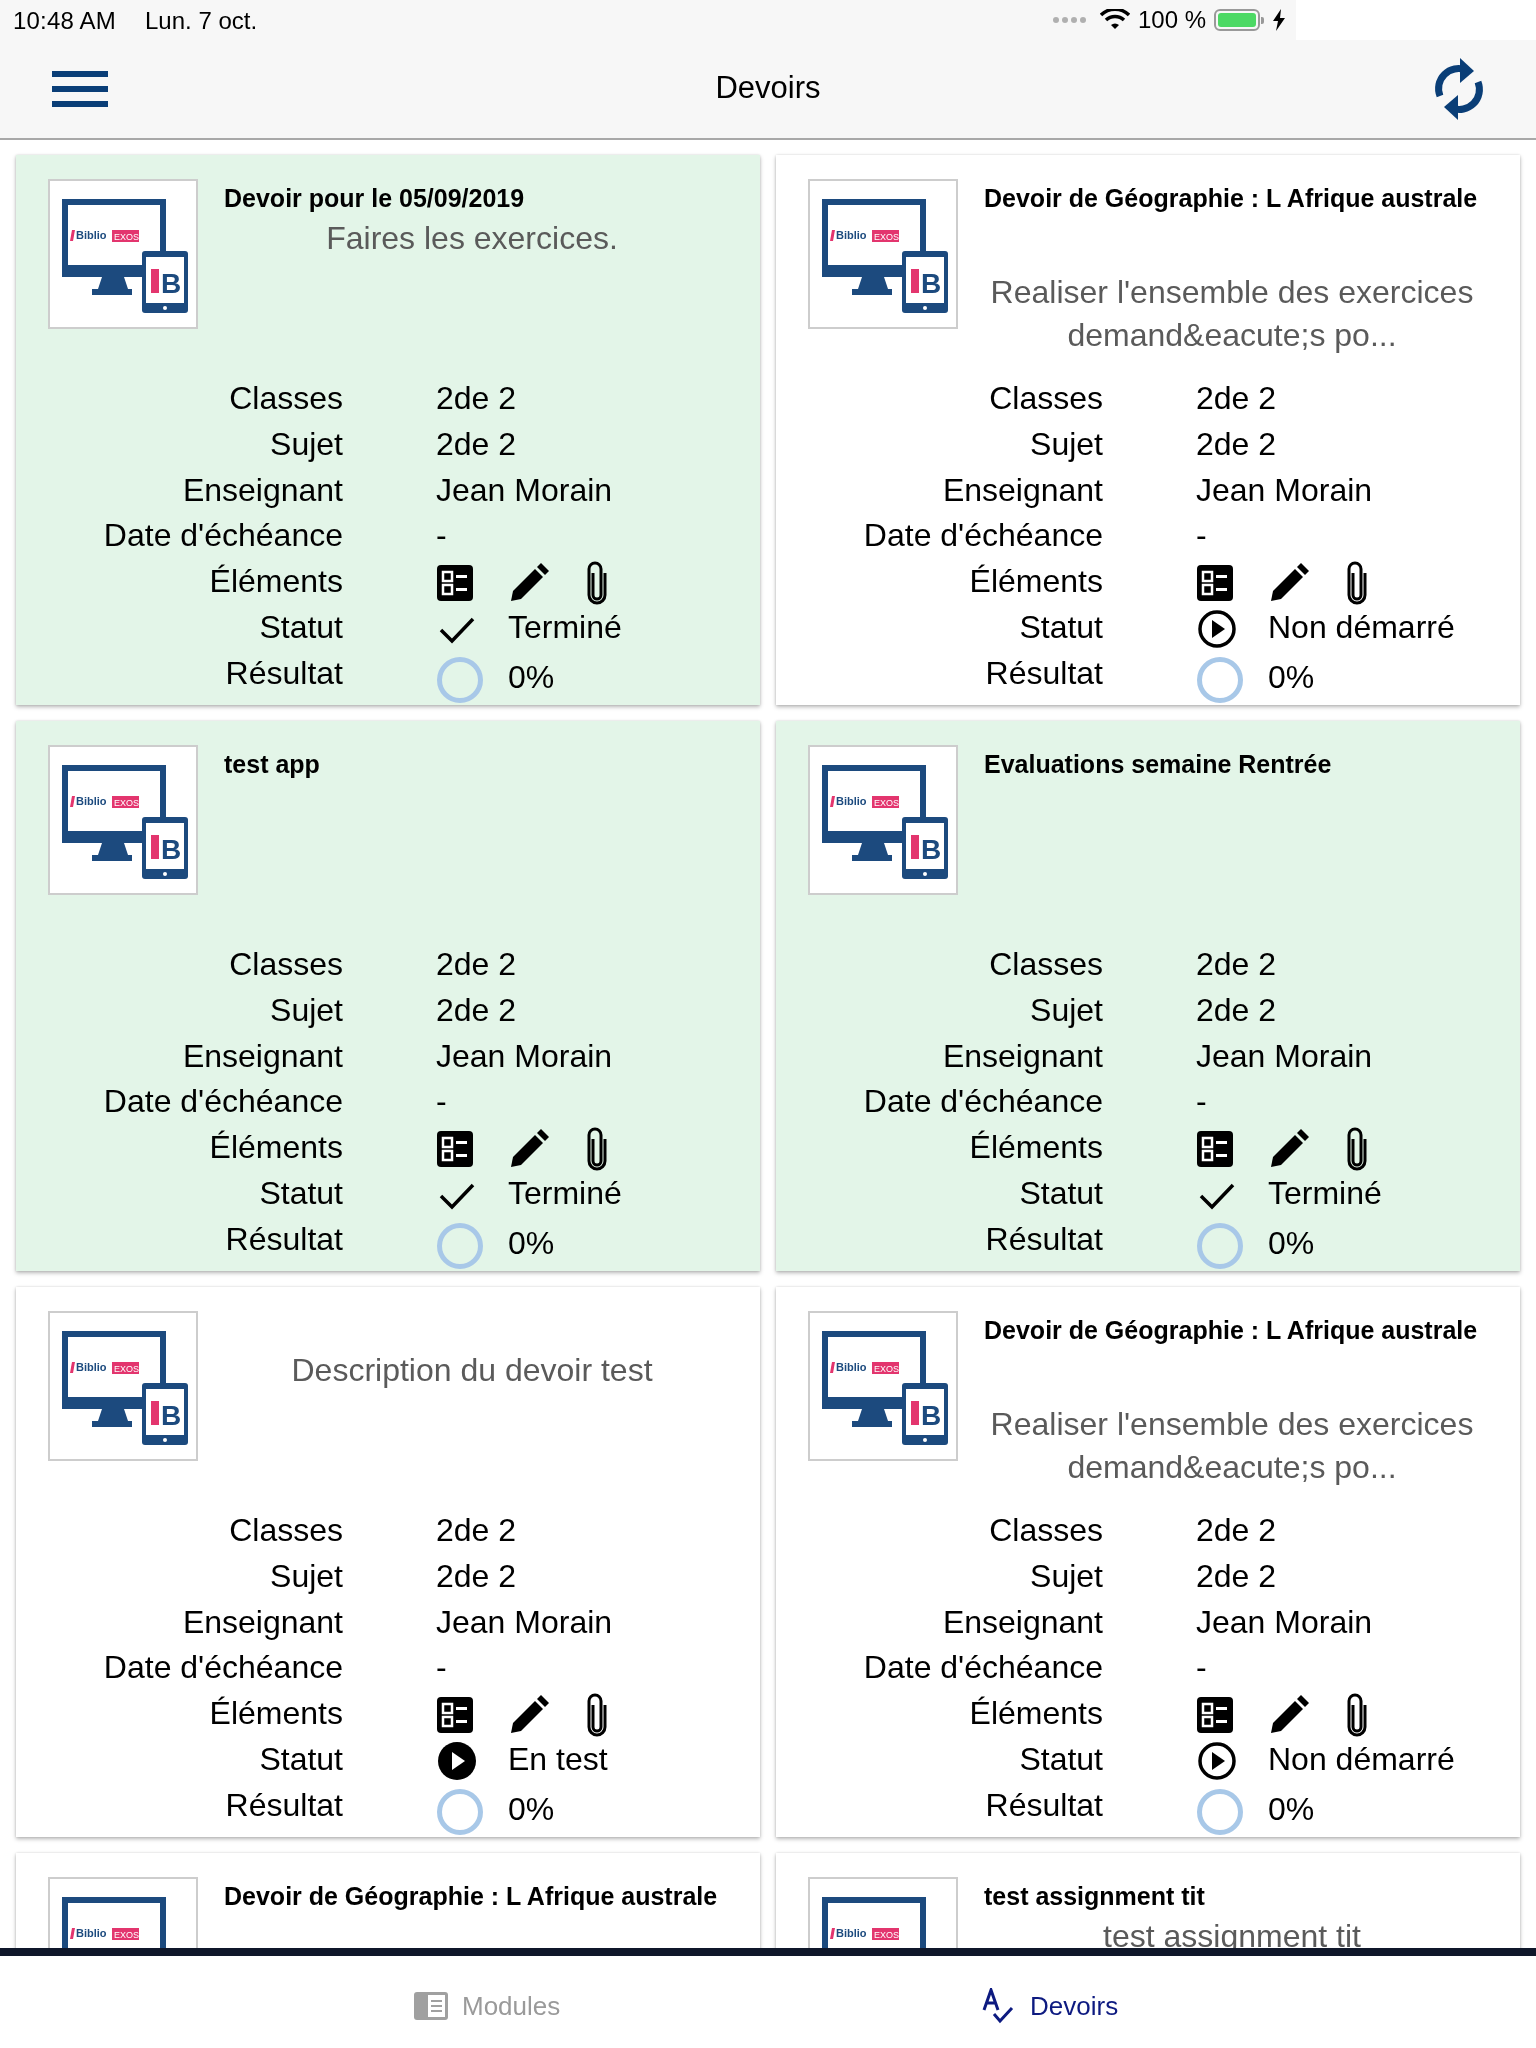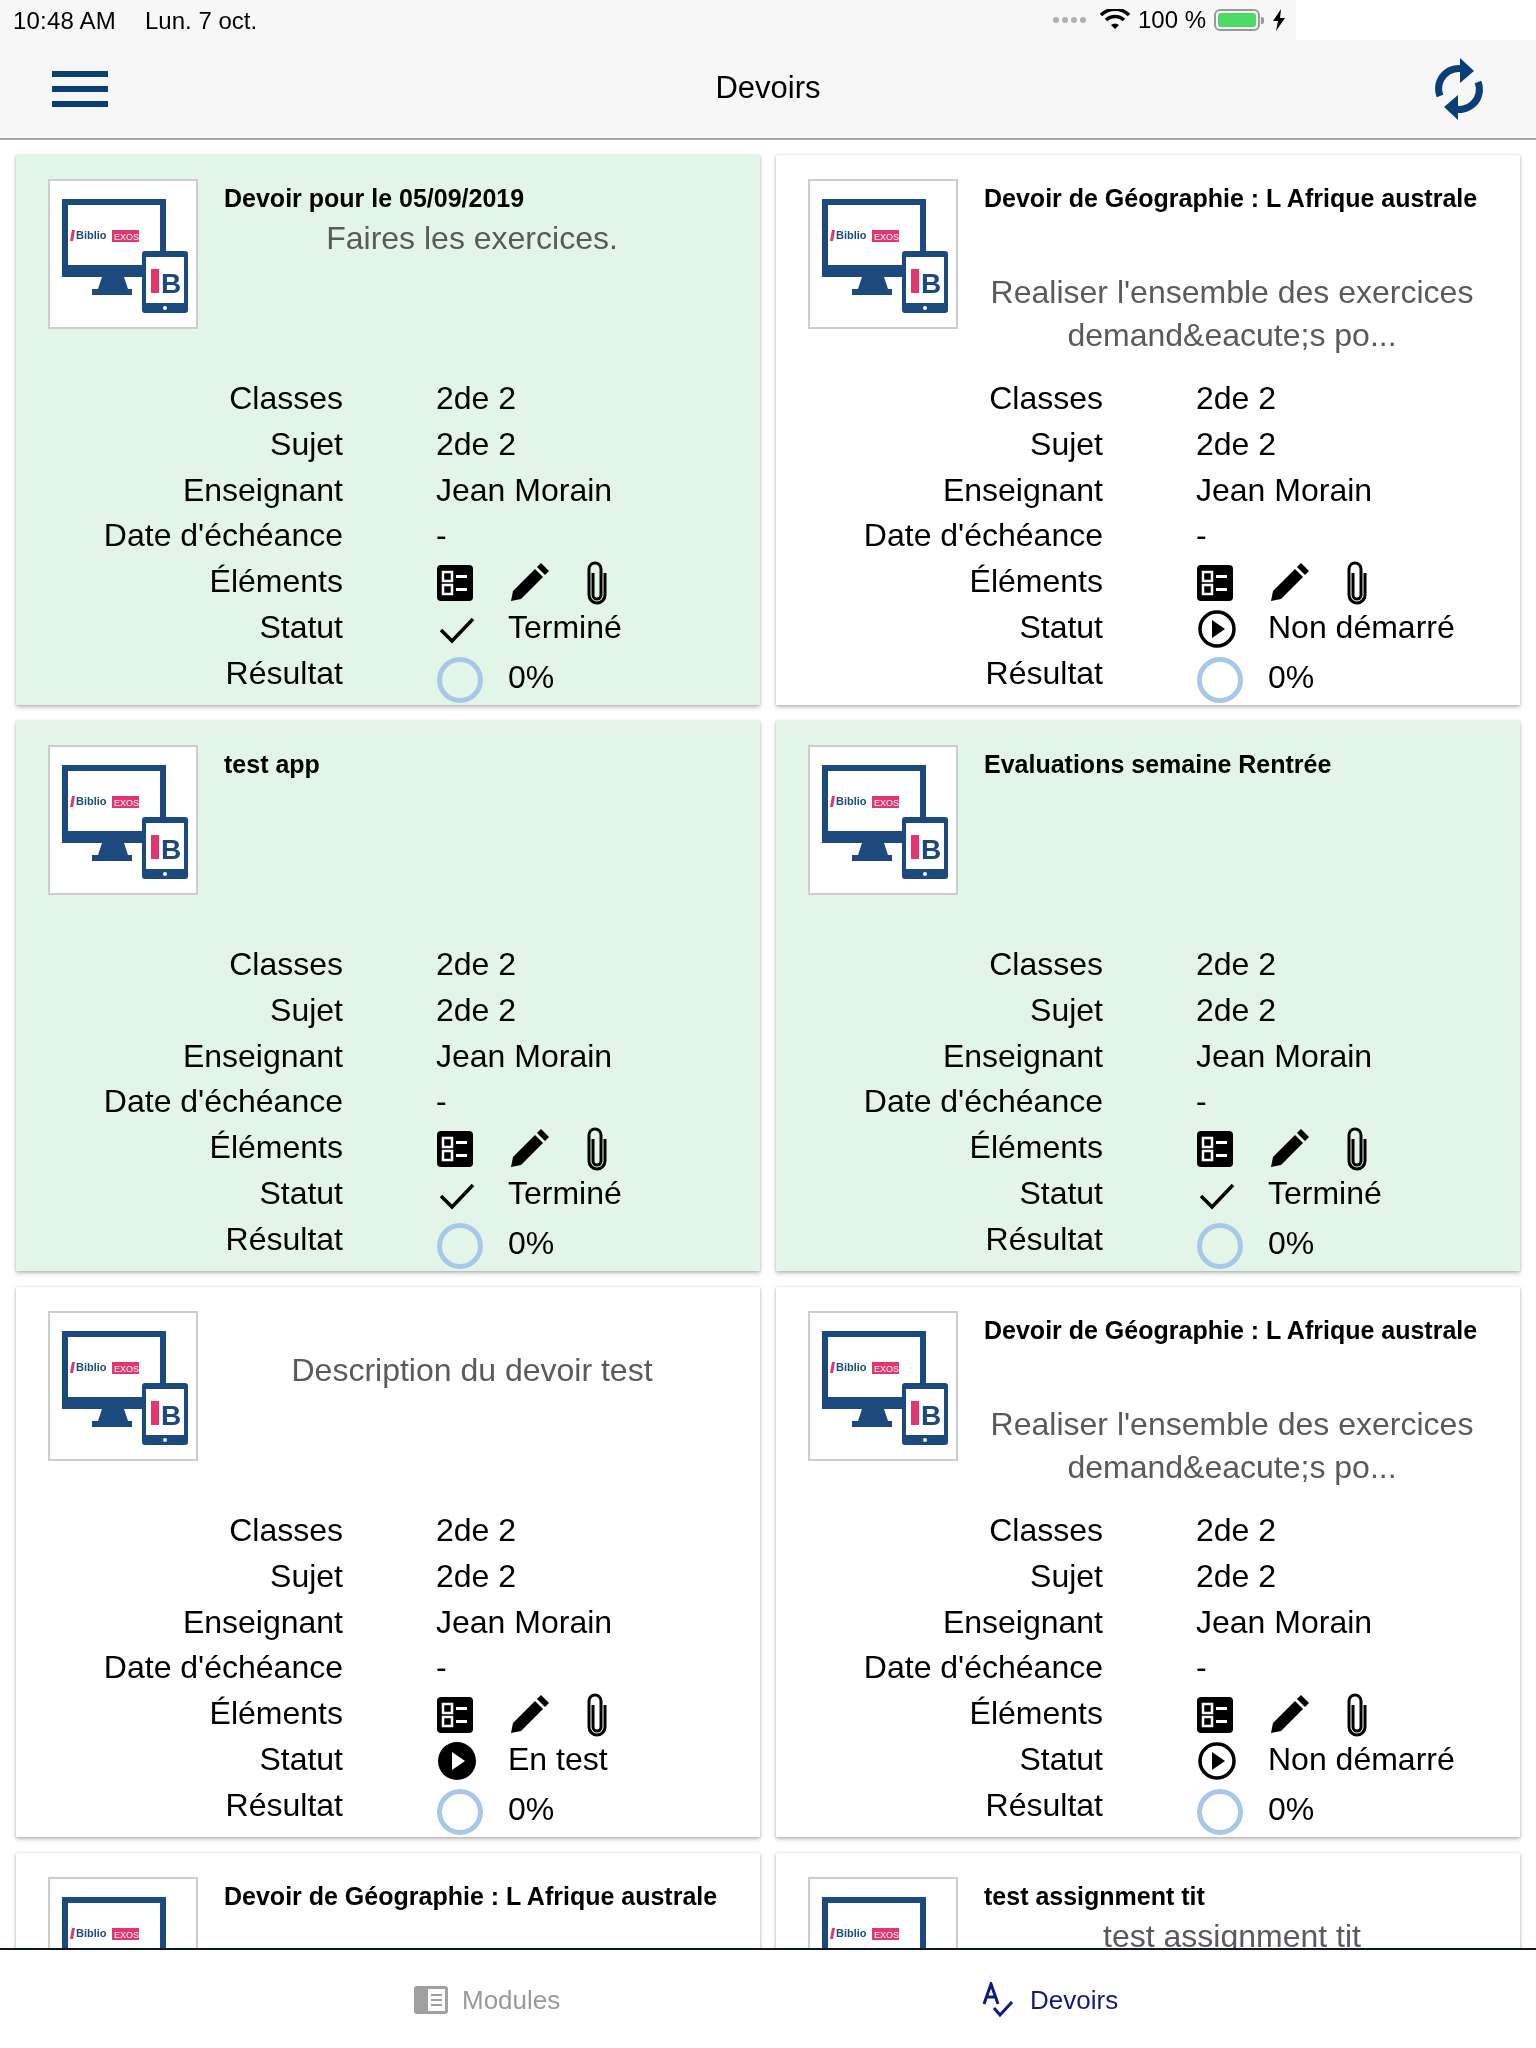--- a/index.html
+++ b/index.html
@@ -38,21 +38,21 @@
   .info-row { position: absolute; left: 0; width: 744px; height: 46px; }
   .info-label { position: absolute; right: 417px; top: 4px; font-size: 32px; white-space: nowrap; text-align: right; }
   .info-value { position: absolute; left: 420px; top: 4px; font-size: 32px; white-space: nowrap; }
   .elem-icons { position: absolute; left: 421px; top: 2px; display: flex; gap: 36px; align-items: center; }
   .status-icon { position: absolute; left: 421px; top: 4px; width: 40px; height: 40px; }
   .status-text { position: absolute; left: 492px; top: 4px; font-size: 32px; white-space: nowrap; }
   .ring { position: absolute; left: 421px; top: 6px; width: 46px; height: 46px; border-radius: 50%; border: 5px solid #a8c8e8; }
   .pct { position: absolute; left: 492px; top: 8px; font-size: 32px; }
 
   
-  .tabbar { position: absolute; left: 0; top: 1948px; width: 1536px; height: 71px; background: #ffffff; border-top: 2px solid #0f172a; }
+  .tabbar { position: absolute; left: 0; top: 1948px; width: 1536px; height: 71px; background: #ffffff; border-top: 8px solid #0f172a; }
   .tab { position: absolute; top: 0; height: 100px; display: flex; align-items: center; gap: 14px; cursor: pointer; font-size: 26px; }
   .tab-modules { left: 414px; color: #9a9a9a; }
   .tab-devoirs { left: 982px; color: #0d1a80; }
 </style>
 </head>
 <body>
 
 <div class="statusbar">
   <span class="sb-time">10:48 AM</span>
   <span class="sb-date">Lun. 7 oct.</span>

